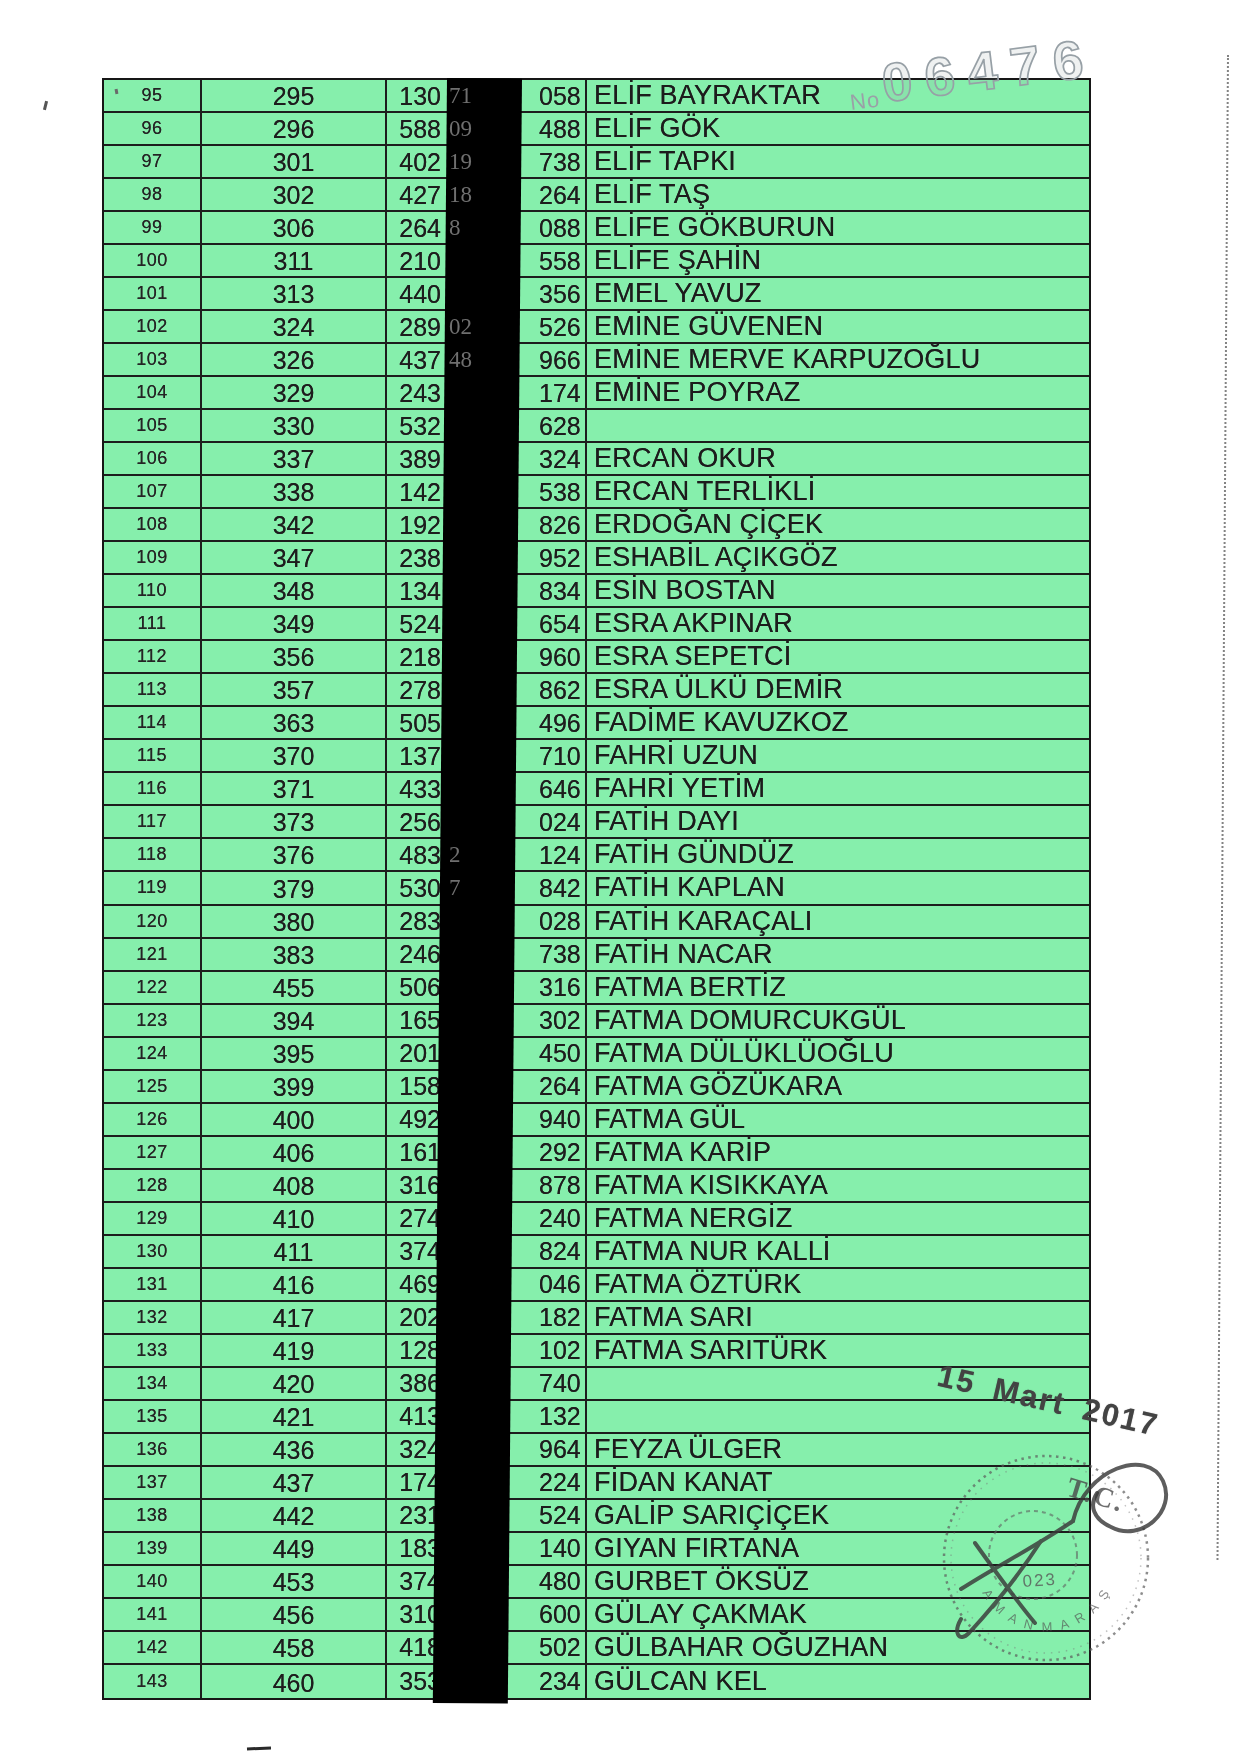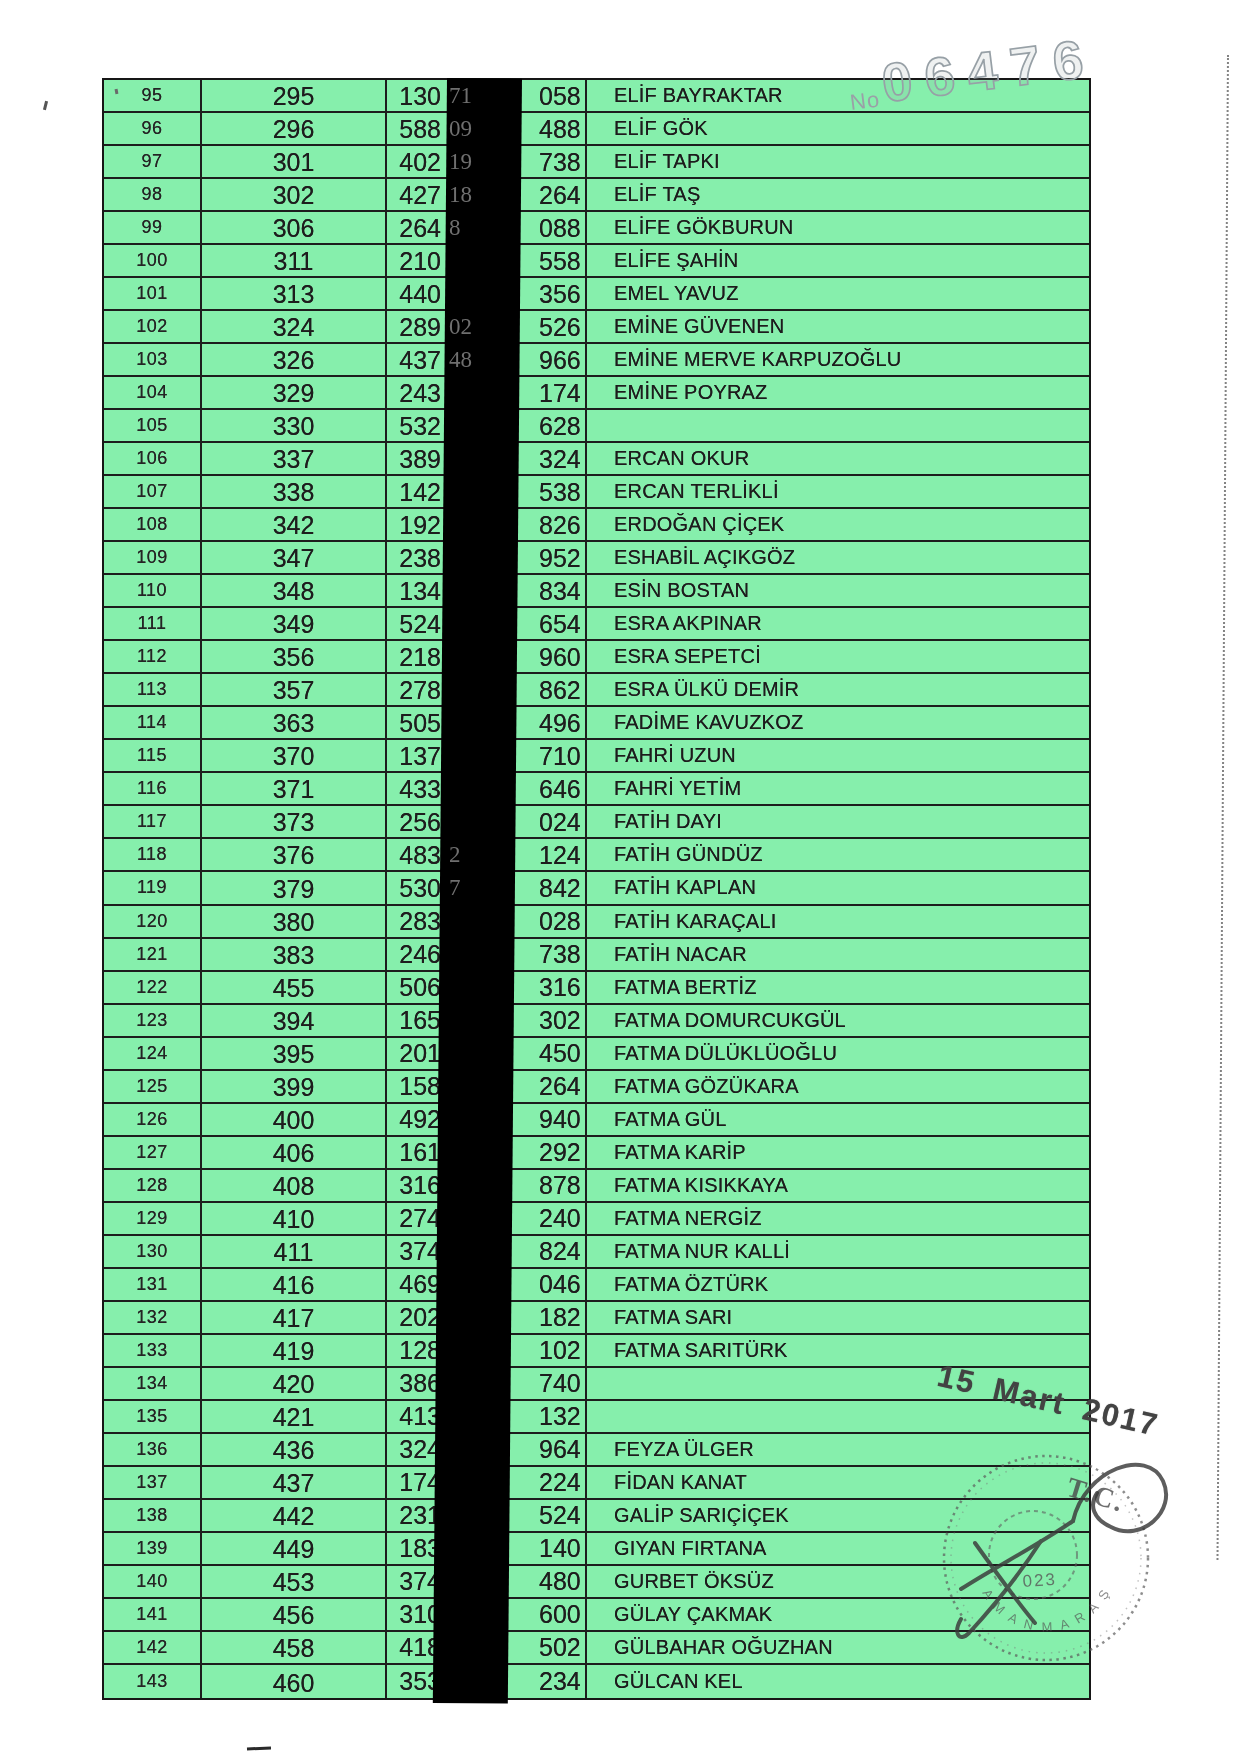--- a/index.html
+++ b/index.html
@@ -27,21 +27,21 @@
   .c1{width:98px;border-right:2px solid #1d1d1d;}
   .c2{width:185px;border-right:2px solid #1d1d1d;align-items:flex-end;}
   .c3{width:200px;border-right:2px solid #1d1d1d;position:relative;}
   .c4{flex:1;justify-content:flex-start;padding-left:7px;overflow:hidden;}
   .t1{font-size:18px;color:#242424;letter-spacing:.5px;}
   .t2{font-size:25px;color:#1d1d1d;}
   .idp,.ids,.idm{position:absolute;top:50%;transform:translateY(-50%);font-size:25px;color:#1d1d1d;white-space:nowrap;}
   .idp{right:144px;}
   .ids{left:152px;}
   .idm{left:62px;width:74px;text-align:left;color:#6f6f6f;z-index:6;font-size:23px;font-family:Liberation Serif, serif;}
-  .nm{font-size:20px;color:#1c1c1c;letter-spacing:.2px;white-space:nowrap;text-shadow:0 0 .5px #333;margin-left:20px;}
+  .nm{font-size:27px;color:#1c1c1c;letter-spacing:.2px;white-space:nowrap;text-shadow:0 0 .5px #333;}
   .t1,.t2,.idp,.ids{text-shadow:0 0 .5px #333;}
   
   .redaction-bar{
     position:absolute;left:343px;top:-2px;width:75px;height:1625px;
     background:#000;z-index:5;
     transform:rotate(0.5deg);transform-origin:top left;
   }
   
   .serial-stamp{
     position:absolute;left:852px;top:56px;width:300px;

